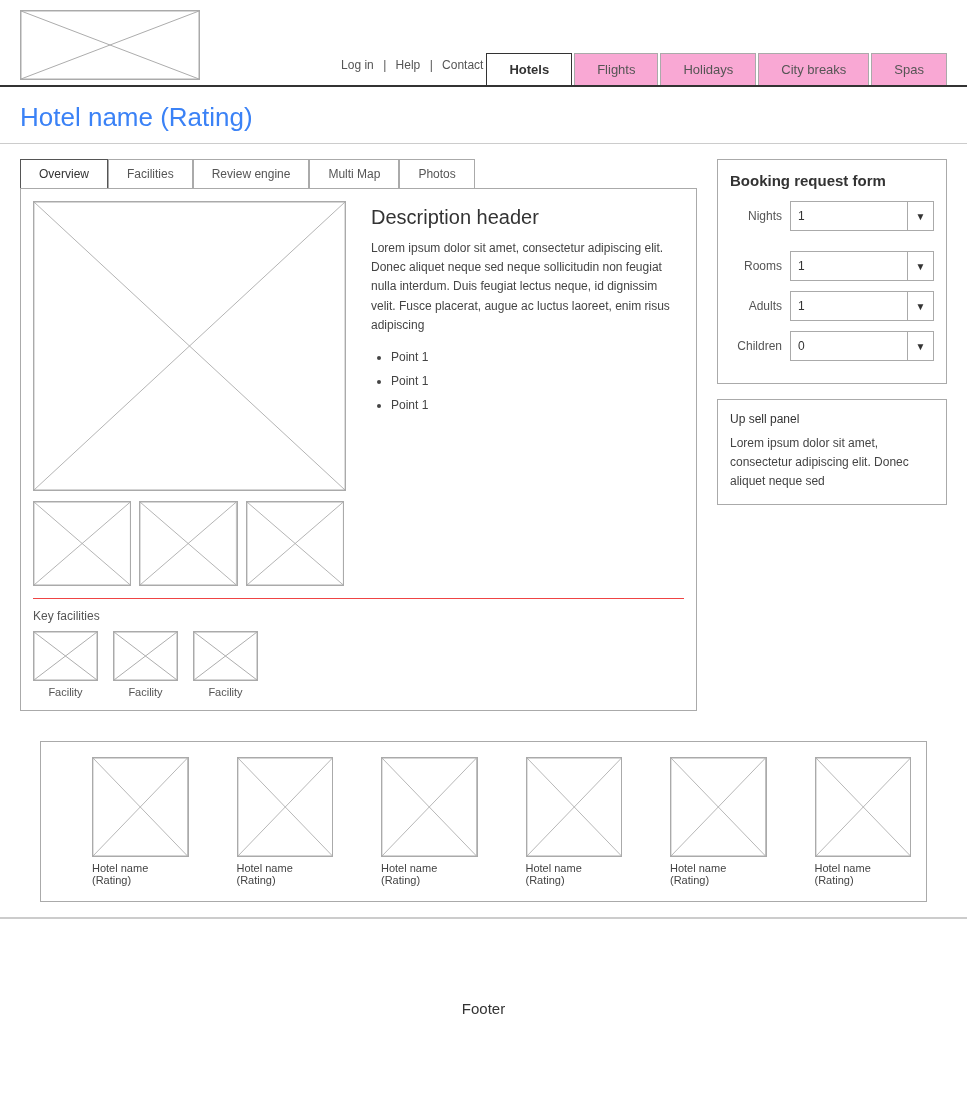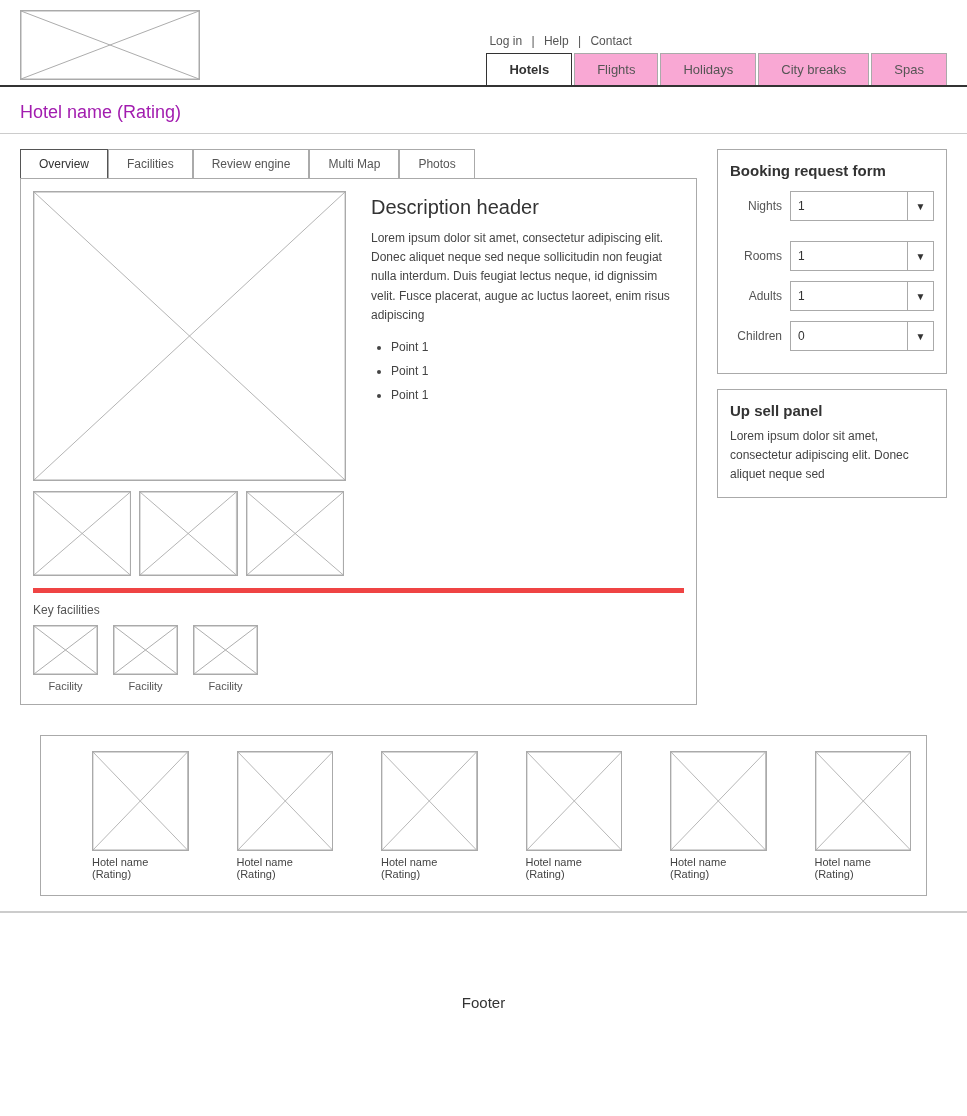--- a/index.html
+++ b/index.html
@@ -11,25 +11,25 @@
     .logo-placeholder::before, .logo-placeholder::after { content: ''; position: absolute; top: 0; left: 0; width: 100%; height: 100%; }
     .logo-placeholder::before { border-bottom: 1px solid #aaa; transform: rotate(0deg); }
 
     .nav-links-top { font-size: 12px; color: #555; margin-bottom: 5px; align-self: flex-start; padding-top: 5px; }
     .nav-links-top span { margin: 0 3px; }
 
     .nav-tabs { display: flex; align-items: flex-end; gap: 2px; }
     .nav-tab { padding: 8px 22px; border: 1.5px solid #aaa; border-bottom: none; cursor: pointer; background: #f9a8d4; font-size: 13px; color: #555; }
     .nav-tab.active { border-color: #333; color: #333; font-weight: bold; background: #fff; }
 
-    .header-right { display: flex; flex-direction: column; align-items: flex-end; }
+    .header-right { display: flex; flex-direction: row; align-items: flex-end; }
 
     
     .page-title-area { padding: 15px 20px 10px 20px; border-bottom: 1.5px solid #ccc; }
-    .page-title { font-size: 18px; font-weight: normal; color: #a21caf; }
+    .page-title { font-size: 26px; font-weight: normal; color: #3b82f6; }
 
     
     .main-content { display: flex; padding: 15px 20px; gap: 20px; }
     .content-area { flex: 1; }
     .sidebar { width: 230px; flex-shrink: 0; }
 
     
     .content-tabs { display: flex; gap: 0; margin-bottom: 0; }
     .content-tab { padding: 7px 18px; border: 1.5px solid #aaa; border-bottom: none; cursor: pointer; font-size: 12px; color: #555; background: #fff; }
     .content-tab.active { background: #fff; color: #333; border-color: #555; }
@@ -46,42 +46,42 @@
 
     
     .overview-layout { display: flex; gap: 25px; }
     .overview-left { flex: 1; }
     .overview-right { flex: 1; padding: 5px 0; }
     .desc-header { font-size: 20px; margin-bottom: 10px; font-weight: normal; }
     .desc-text { font-size: 12px; line-height: 1.6; color: #444; margin-bottom: 10px; }
     .bullet-list { list-style: disc; padding-left: 20px; font-size: 12px; color: #444; line-height: 2; }
 
     
-    .facilities-section { border-top: 5px solid #ef4444; margin-top: 12px; padding-top: 10px; }
+    .facilities-section { border-top: 1px solid #ef4444; margin-top: 12px; padding-top: 10px; }
     .facilities-label { font-size: 12px; color: #555; margin-bottom: 8px; }
     .facilities-row { display: flex; gap: 15px; }
     .facility-item { display: flex; flex-direction: column; align-items: center; gap: 5px; }
     .facility-img { width: 65px; height: 50px; }
     .facility-label { font-size: 11px; color: #555; text-align: right; }
 
     
     .booking-form { border: 1.5px solid #aaa; padding: 12px; margin-bottom: 15px; }
     .booking-form-title { font-size: 15px; font-weight: bold; margin-bottom: 12px; }
     .form-row { display: flex; align-items: center; margin-bottom: 10px; }
     .form-label { width: 60px; font-size: 12px; color: #555; text-align: right; padding-right: 8px; }
     .form-input { flex: 1; border: 1.5px solid #aaa; padding: 5px 7px; font-size: 12px; }
     .form-select { flex: 1; display: flex; align-items: center; border: 1.5px solid #aaa; }
     .form-select-val { flex: 1; padding: 5px 7px; font-size: 12px; }
     .form-select-arrow { width: 26px; height: 28px; border-left: 1.5px solid #aaa; display: flex; align-items: center; justify-content: center; font-size: 10px; cursor: pointer; }
     .cta-button { width: 100%; padding: 9px; border: 1.5px solid #333; background: #fff; font-size: 13px; cursor: pointer; margin-top: 5px; }
     .spacer { height: 10px; }
 
     
     .upsell-panel { border: 1.5px solid #aaa; padding: 12px; }
-    .upsell-title { font-size: 15px; font-weight: bold; margin-bottom: 8px; }
+    .upsell-title { font-size: 12px; font-weight: normal; margin-bottom: 8px; }
     .upsell-text { font-size: 12px; color: #444; line-height: 1.6; }
 
     
     .cross-sell { border: 1.5px solid #aaa; margin: 0 20px 0 20px; padding: 15px; }
     .cross-sell-title { font-size: 14px; margin-bottom: 12px; }
     .cross-sell-grid { display: flex; gap: 12px; }
     .cross-sell-item { flex: 1; padding-left: 36px; }
     .cross-sell-img { width: 100%; height: 100px; }
     .cross-sell-label { font-size: 11px; color: #444; margin-top: 5px; }
 

